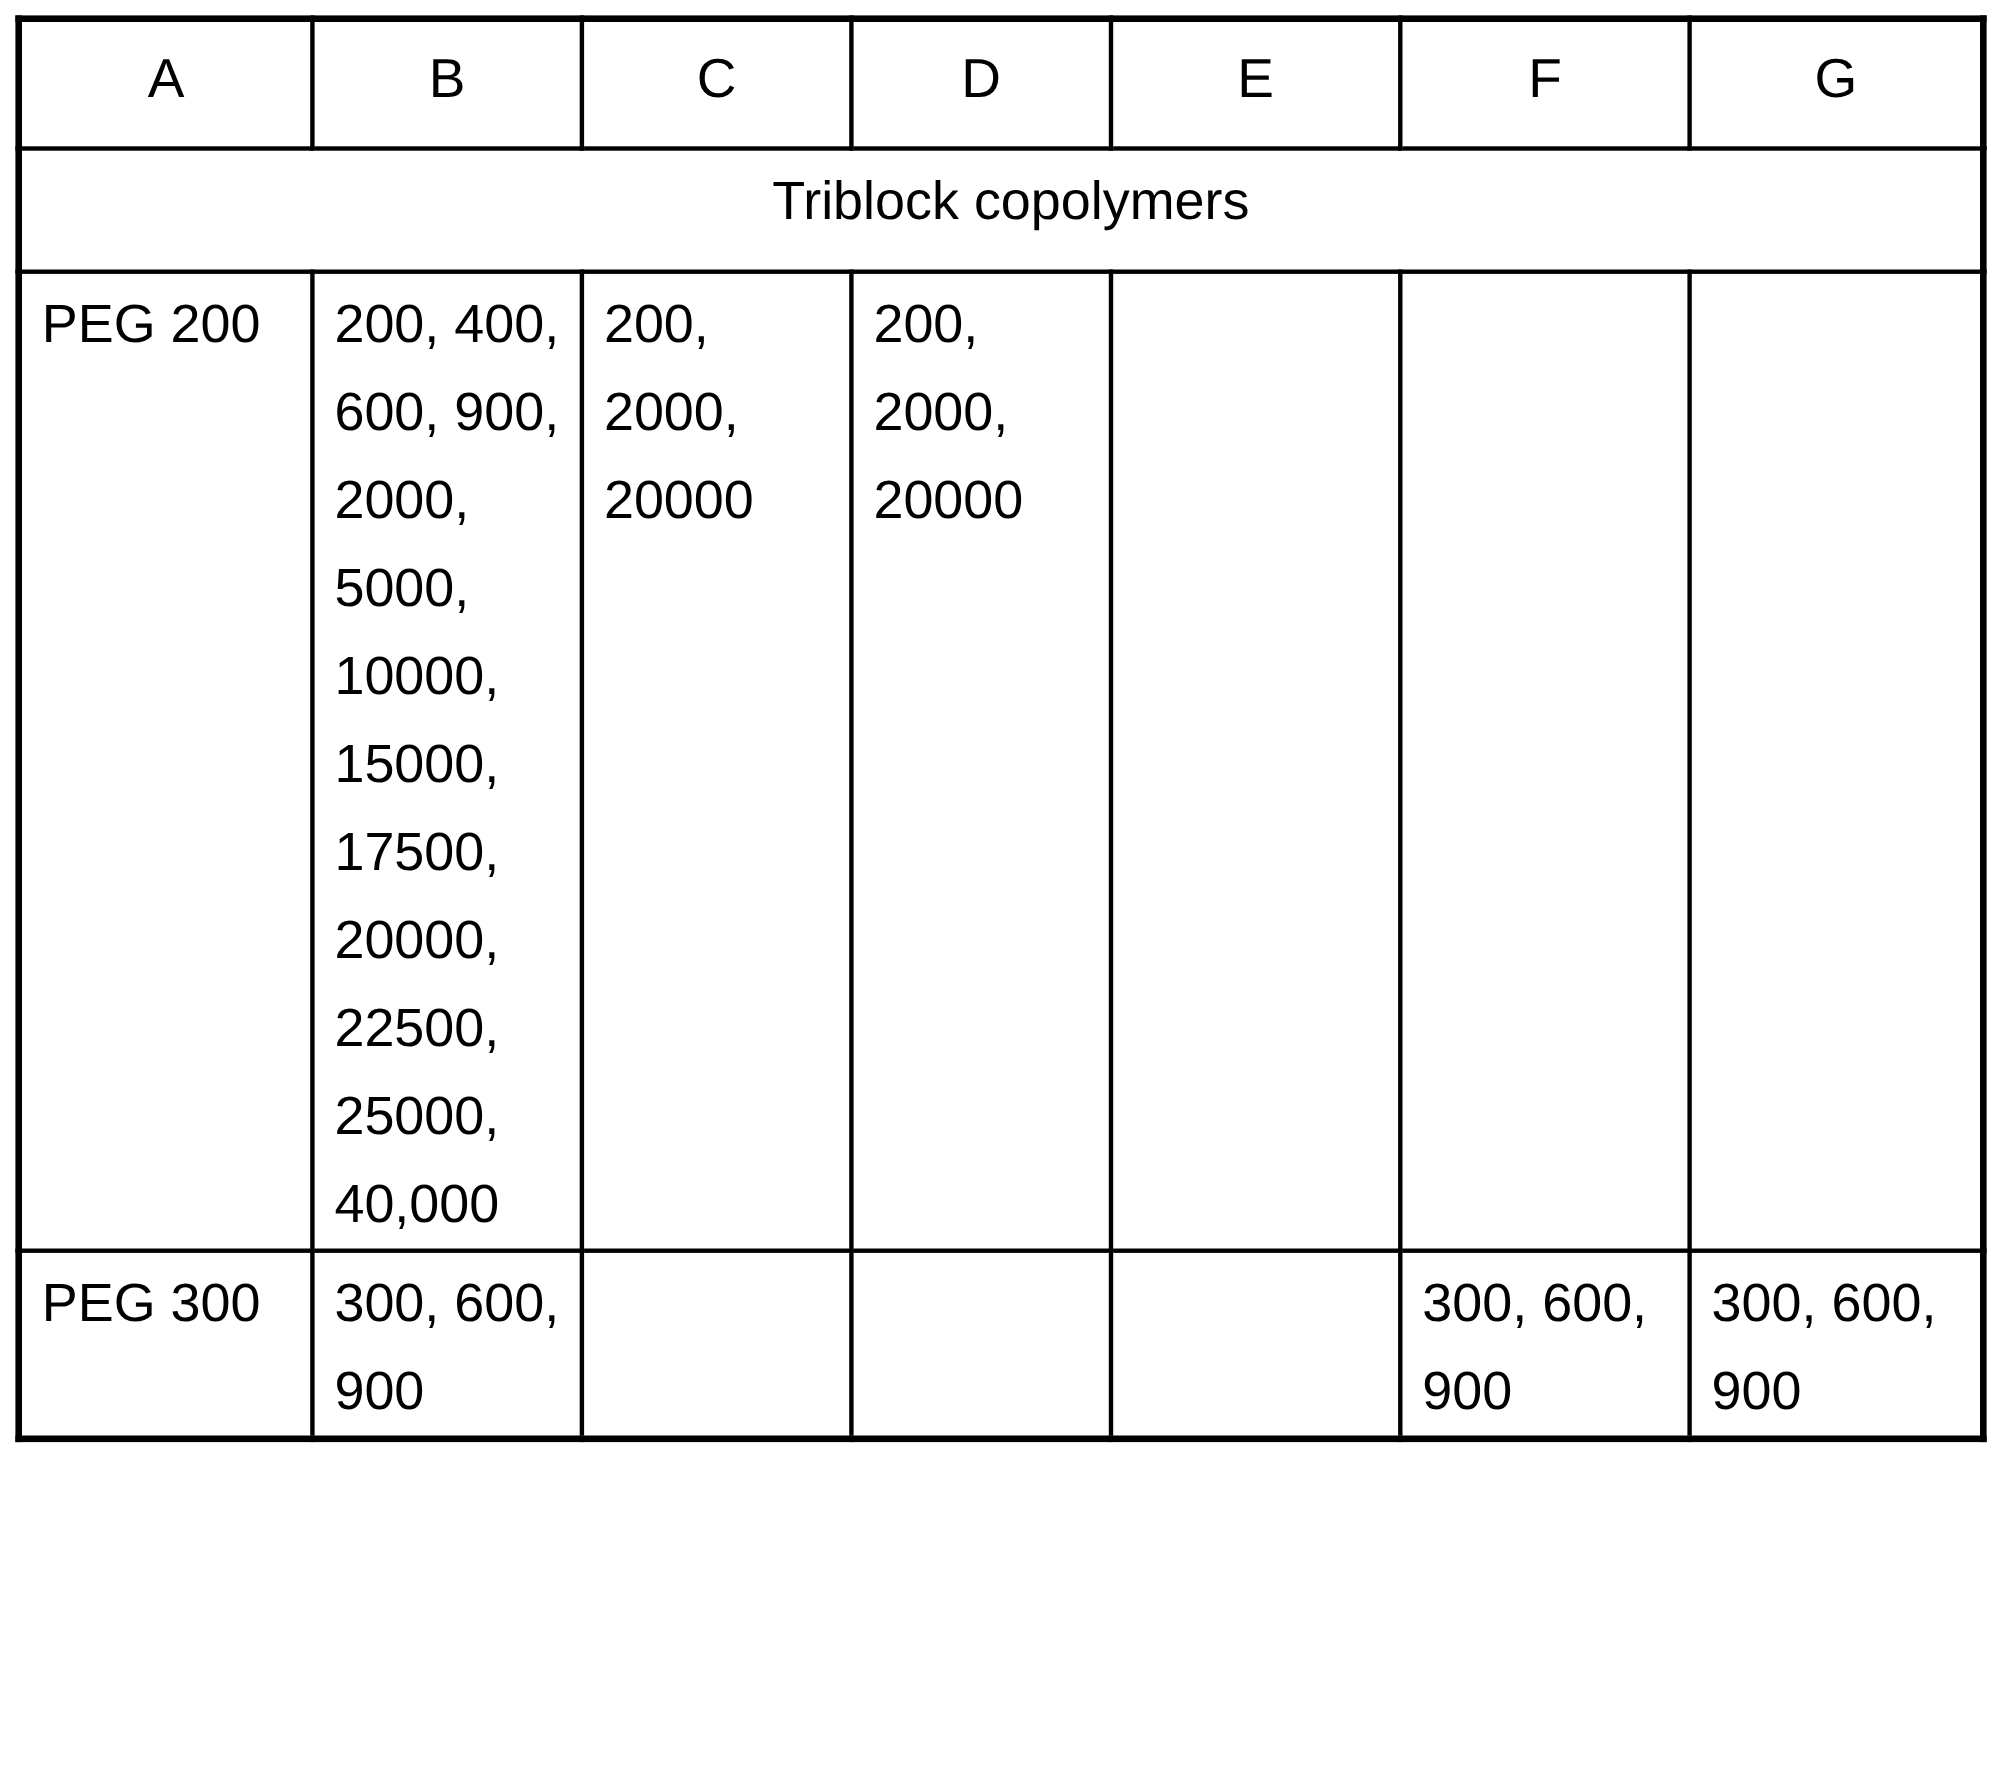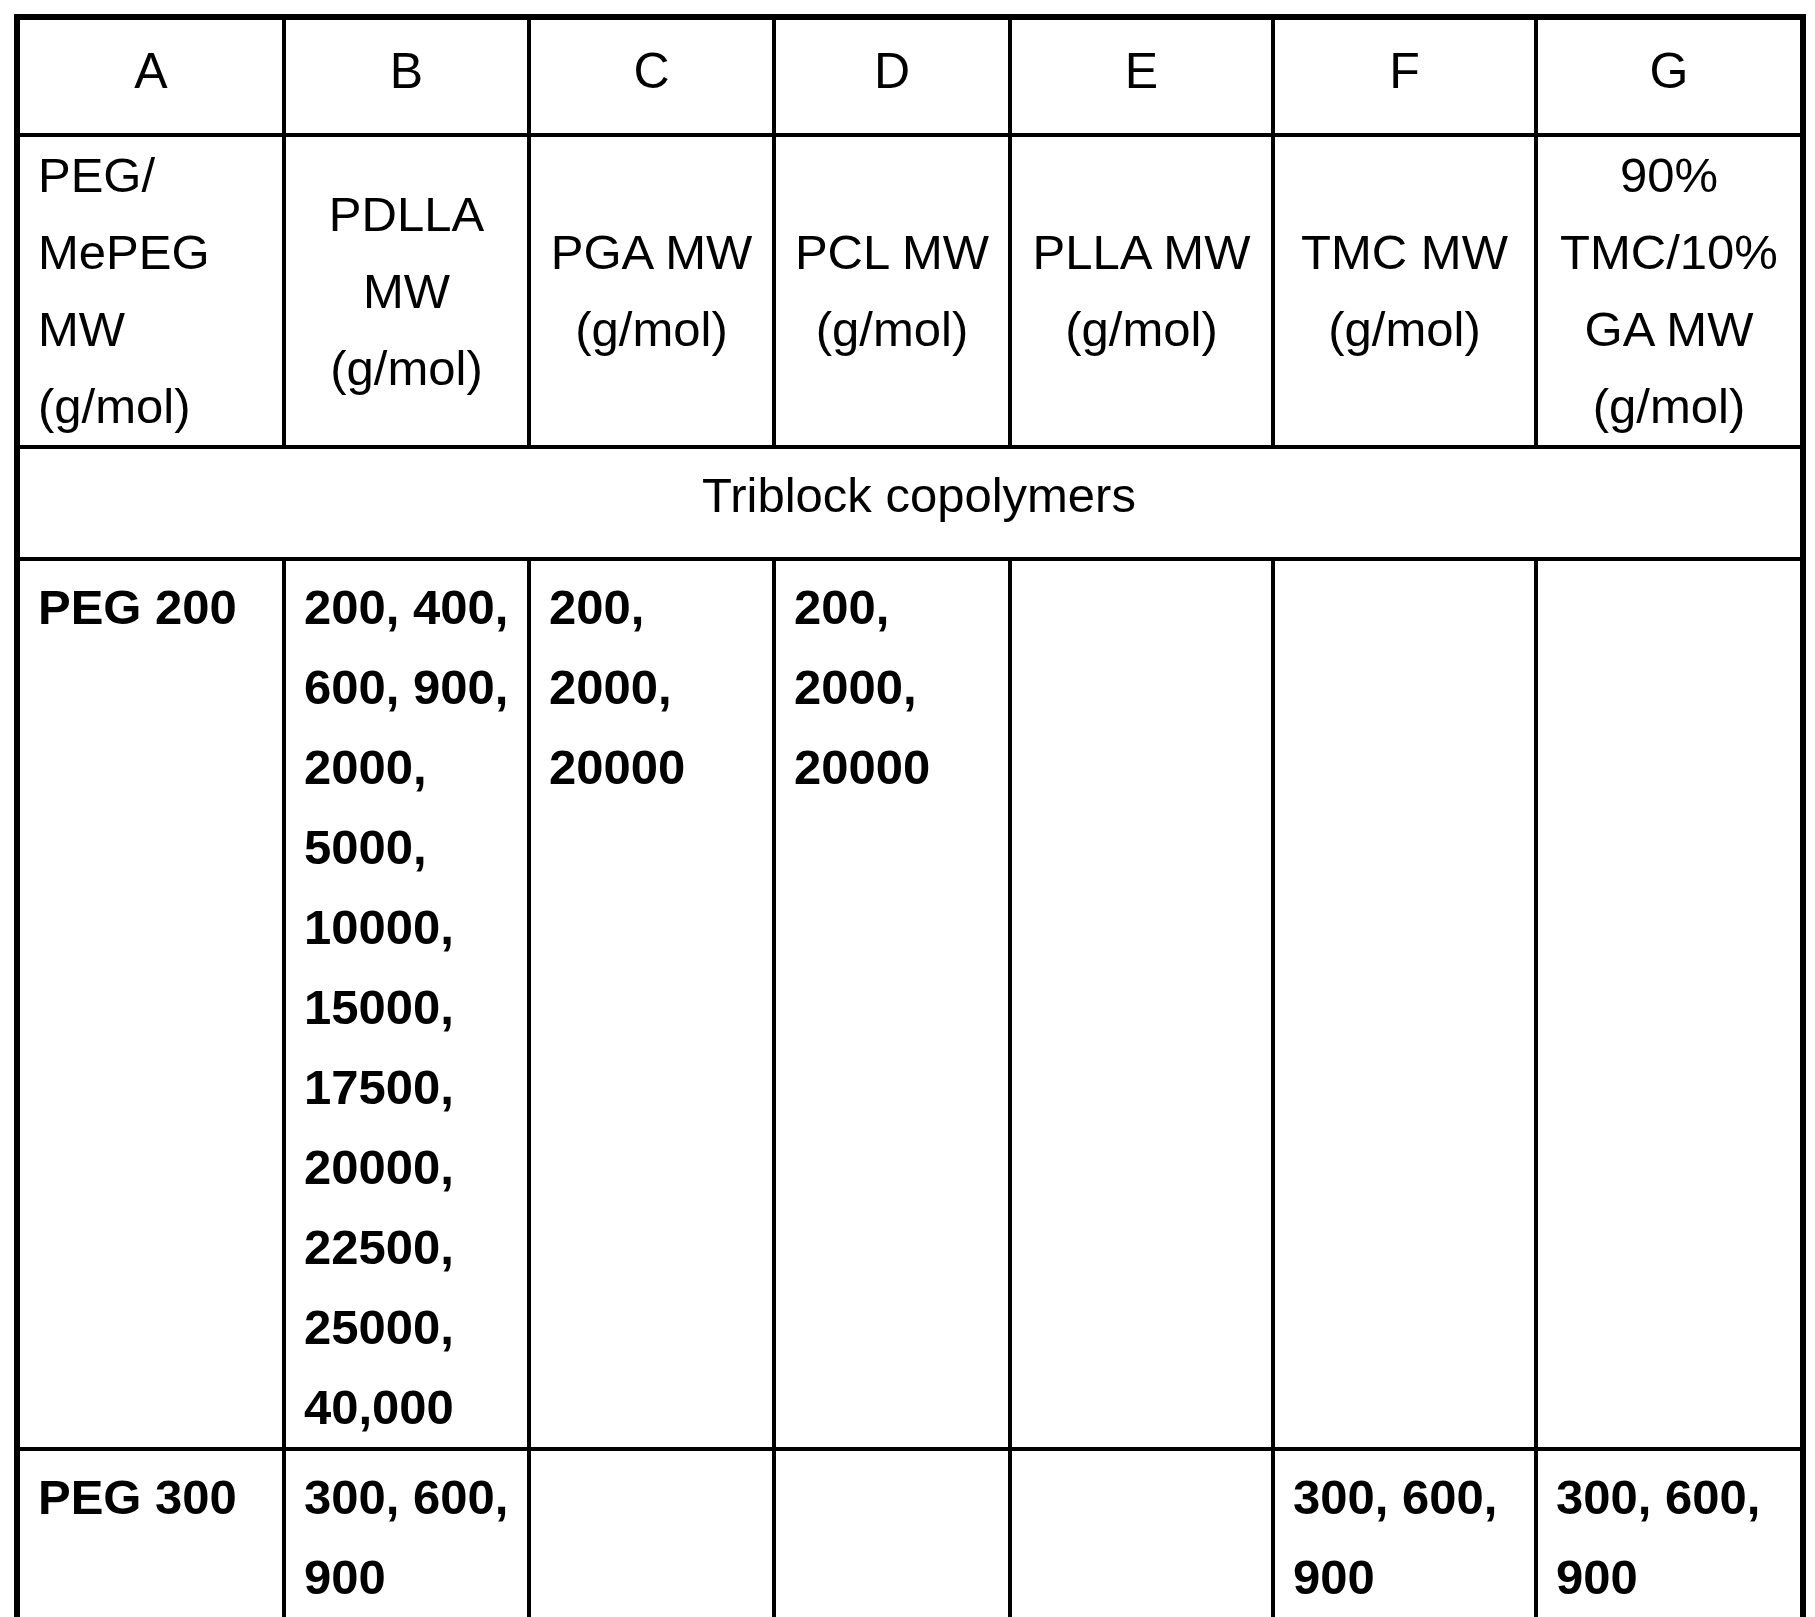--- a/index.html
+++ b/index.html
@@ -58,21 +58,20 @@
     padding: 8px 0 0 18px;
     line-height: 77px;
   }
   
   tr.data-row td {
     vertical-align: top;
     text-align: left;
     line-height: 80px;
     padding: 6px 6px 0 18px;
     white-space: pre-line;
-    font-weight: bold;
   }
   tr.data-row.row-peg200 td { height: 878px; }
   tr.data-row.row-peg300 td { height: 158px; }
 </style>
 </head>
 <body>
 
 <div class="sheet">
   <table class="mw-table">
     <colgroup>
@@ -89,41 +88,20 @@
         <tr class="letters-row">
       <td>A</td>
       <td>B</td>
       <td>C</td>
       <td>D</td>
       <td>E</td>
       <td>F</td>
       <td>G</td>
     </tr>
 
-    <tr class="header-row">
-      <td class="col-a">PEG/
-MePEG
-MW
-(g/mol)</td>
-      <td>PDLLA
-MW
-(g/mol)</td>
-      <td>PGA MW
-(g/mol)</td>
-      <td>PCL MW
-(g/mol)</td>
-      <td>PLLA MW
-(g/mol)</td>
-      <td>TMC MW
-(g/mol)</td>
-      <td>90%
-TMC/10%
-GA MW
-(g/mol)</td>
-    </tr>
 
     <tr class="section-row">
       <td colspan="7">Triblock copolymers</td>
     </tr>
 
     <tr class="data-row row-peg200">
       <td>PEG 200</td>
       <td>200, 400,
 600, 900,
 2000,

